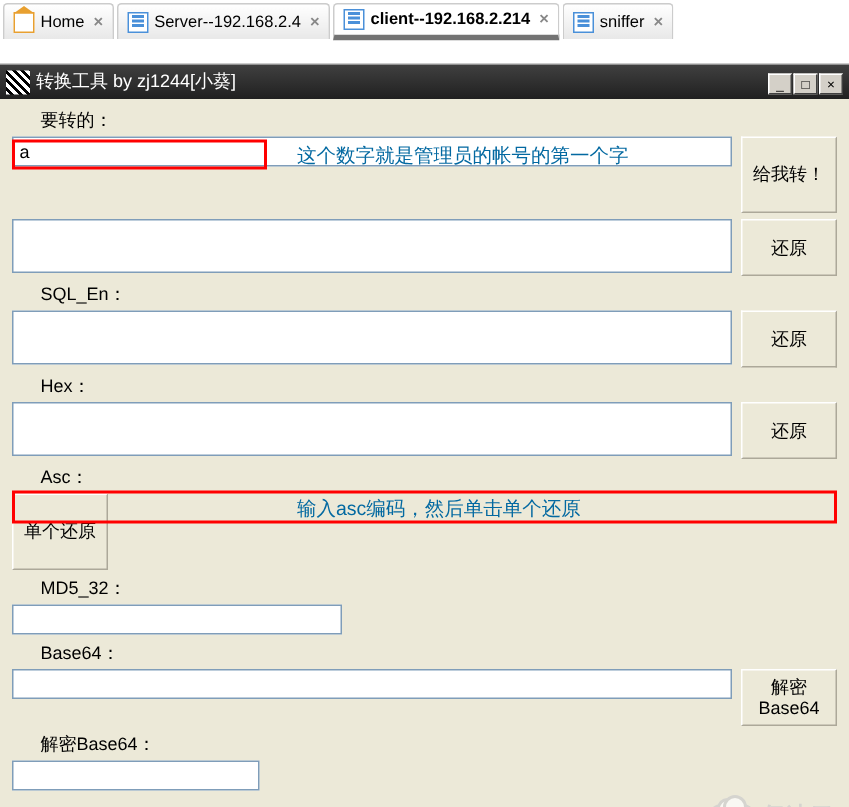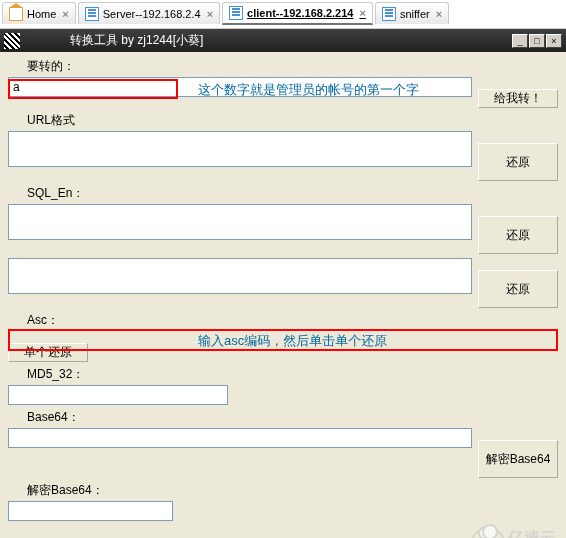--- a/index.html
+++ b/index.html
@@ -1,37 +1,37 @@
 <!DOCTYPE html>
 <html><head>
 <meta charset="utf-8">
 <style>
 * { box-sizing: border-box; margin: 0; padding: 0; }
 body { font-family: "Microsoft YaHei", SimSun, Arial, sans-serif; font-size: 12px; background: #fff; width: 566px; }
-.tabs { display: flex; background: #fff; border-bottom: 1px solid #ccc; padding: 2px 0 4px 2px; gap: 2px; }
+.tabs { display: flex; background: #fff; border-bottom: 1px solid #ccc; padding: 2px 0 16px 2px; gap: 2px; }
 .tab { display: flex; align-items: center; padding: 3px 6px; border: 1px solid #ccc; border-bottom: none; background: linear-gradient(#fff, #e8e8e8); border-radius: 3px 3px 0 0; font-size: 11px; cursor: pointer; }
-.tab.active { background: #fff; border-bottom: 2px solid #737373; margin-bottom: -1px; font-weight: bold; text-decoration: underline; }
+.tab.active { background: #fff; border-bottom: 4px solid #737373; margin-bottom: -1px; font-weight: bold; }
 .tab-icon { width: 14px; height: 14px; margin-right: 4px; display: inline-block; }
 .tab-icon.home { background: #fff; border: 1px solid #e8a030; position: relative; }
 .tab-icon.home::before { content: ""; position: absolute; top: -5px; left: -1px; border-left: 7px solid transparent; border-right: 7px solid transparent; border-bottom: 5px solid #e8a030; }
 .tab-icon.page { background: #fff; border: 1px solid #4a90d9; position: relative; }
 .tab-icon.page::after { content: ""; position: absolute; top: 1px; left: 2px; right: 2px; height: 2px; background: #4a90d9; box-shadow: 0 3px 0 #4a90d9, 0 6px 0 #4a90d9; }
 .tab-close { margin-left: 6px; color: #888; font-weight: bold; cursor: pointer; }
-.titlebar { display: flex; align-items: center; background: linear-gradient(#404040, #202020); color: #fff; padding: 3px 4px; font-size: 12px; gap: 46px; }
+.titlebar { display: flex; align-items: flex-end; background: linear-gradient(#404040, #202020); color: #fff; padding: 3px 4px; font-size: 12px; }
 .titlebar-icon { width: 16px; height: 16px; margin-right: 4px; background: repeating-linear-gradient(45deg, #fff, #fff 2px, #000 2px, #000 4px); }
 .titlebar-title { flex: 1; }
 .winbtns { display: flex; gap: 1px; }
 .winbtn { width: 16px; height: 14px; background: #d4d0c8; border: 1px solid #fff; border-right-color: #404040; border-bottom-color: #404040; display: flex; align-items: center; justify-content: center; font-size: 9px; cursor: pointer; color: #000; font-family: Arial; }
 .content { background: #ece9d8; padding: 6px 8px 30px 8px; position: relative; }
 .row { margin-bottom: 4px; position: relative; }
 .label { display: block; margin-bottom: 2px; margin-left: 19px; }
 .input-row { display: flex; align-items: flex-start; gap: 6px; }
 .text-input { flex: 1; border: 1px solid #7f9db9; background: #fff; padding: 2px 4px; font-size: 12px; font-family: inherit; }
 .text-input.tall { height: 36px; resize: none; }
-.btn { width: 80px; padding: 0 2px; background: #ece9d8; border: 1px solid #aca899; border-top-color: #fff; border-left-color: #fff; font-size: 12px; cursor: pointer; font-family: inherit; text-align: center; margin-top: 12px; }
+.btn { width: 64px; padding: 16px 2px; background: #ece9d8; border: 1px solid #aca899; border-top-color: #fff; border-left-color: #fff; font-size: 12px; cursor: pointer; font-family: inherit; text-align: center; }
 .btn.tall { height: 38px; display: flex; align-items: center; justify-content: center; }
 .highlight-red { position: absolute; border: 2px solid #ff0000; pointer-events: none; }
 .hl1 { top: 2px; left: 0; width: 170px; height: 20px; }
 .hl2 { top: -2px; left: 0; right: 0; height: 22px; }
 .note { color: #0369a1; font-size: 13px; position: absolute; }
 .note1 { top: 4px; left: 190px; }
 .note2 { top: 1px; left: 190px; }
 .half-input { width: 220px; }
 .watermark { position: absolute; right: 10px; bottom: 6px; color: #ccc; font-size: 16px; font-weight: bold; display: flex; align-items: center; gap: 4px; opacity: 0.7; }
 .cloud { width: 32px; height: 18px; border: 2px solid #ccc; border-radius: 12px; position: relative; }
@@ -81,36 +81,36 @@
     <span class="label">要转的：</span>
     <div class="input-row" style="position:relative;">
       <input type="text" class="text-input" value="a" style="">
       <button class="btn">给我转！</button>
       <div class="highlight-red hl1"></div>
       <span class="note note1">这个数字就是管理员的帐号的第一个字</span>
     </div>
   </div>
 
   <div class="row">
-    <span class="label">URL格式</span>
     <div class="input-row">
       <textarea class="text-input tall" style=""></textarea>
       <button class="btn tall">还原</button>
     </div>
   </div>
 
   <div class="row">
     <span class="label">SQL_En：</span>
     <div class="input-row">
       <textarea class="text-input tall" style=""></textarea>
       <button class="btn tall">还原</button>
     </div>
   </div>
 
   <div class="row">
+    <span class="label">Hex：</span>
     <div class="input-row">
       <textarea class="text-input tall" style=""></textarea>
       <button class="btn tall">还原</button>
     </div>
   </div>
 
   <div class="row">
     <span class="label">Asc：</span>
     <div class="input-row" style="position:relative;">
       <button class="btn">单个还原</button>

